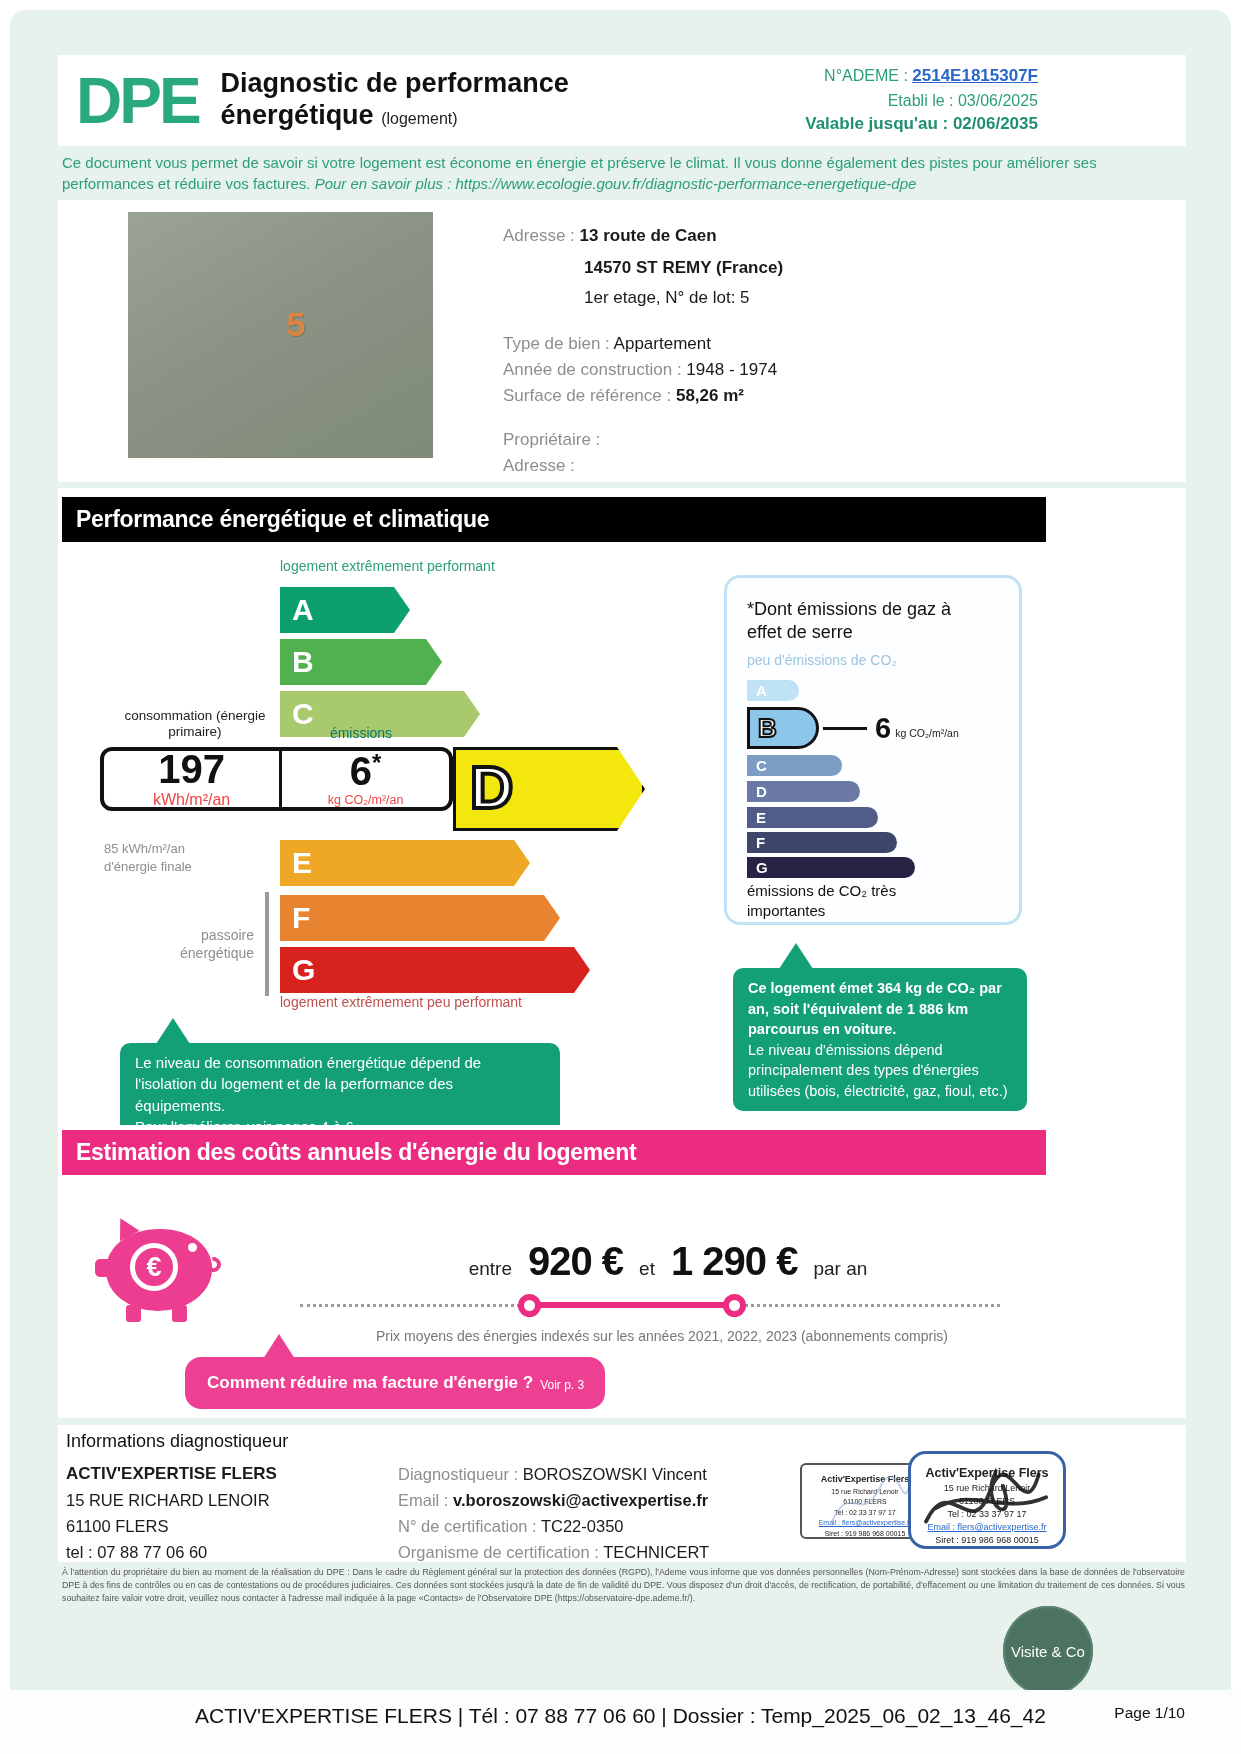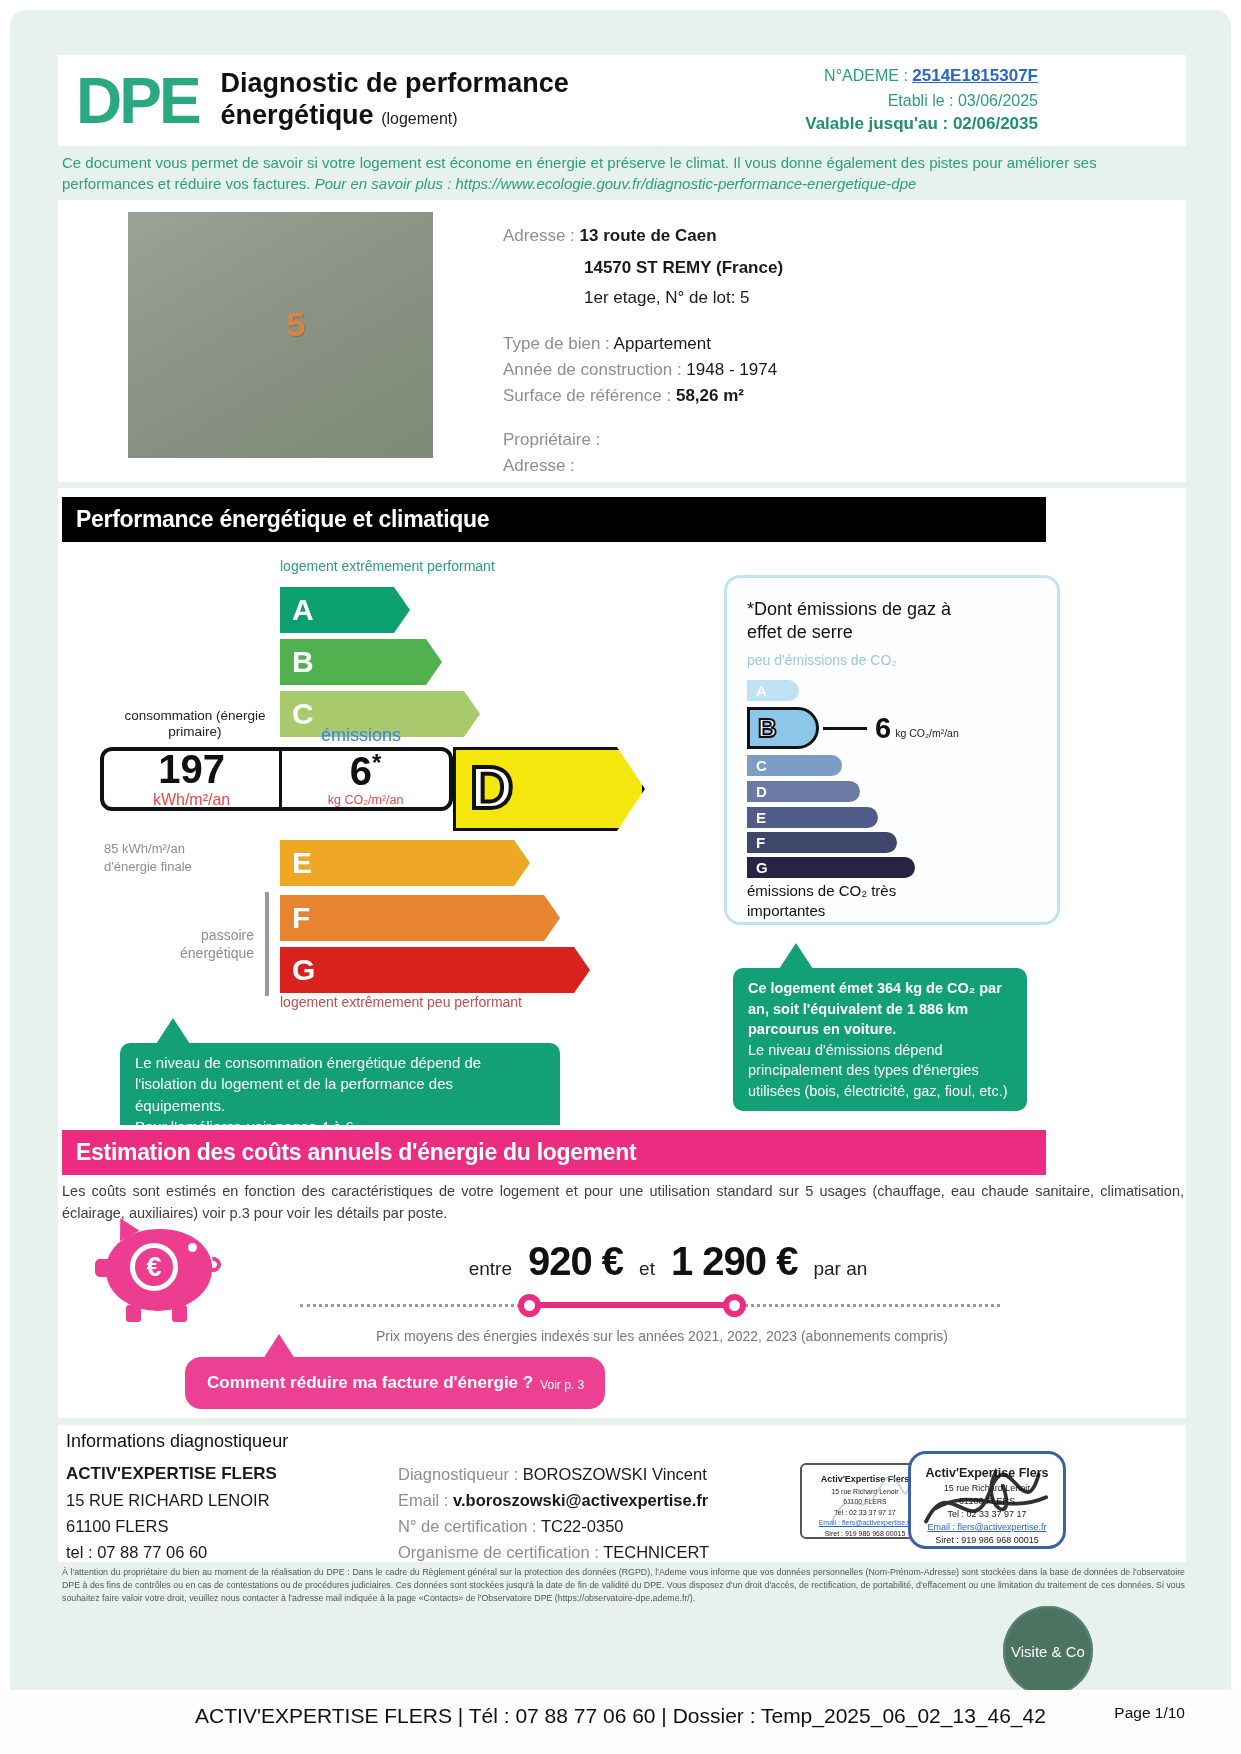--- a/index.html
+++ b/index.html
@@ -41,40 +41,40 @@
 
   
   .perf-card { left:58px; top:488px; width:1128px; height:637px; }
   .top-label { position:absolute; left:222px; top:70px; font-size:14px; color:#2b9e7b; }
   .bottom-label { position:absolute; left:222px; top:506px; font-size:14px; color:#c0504d; }
   .e-row { position:absolute; clip-path:polygon(0 0, calc(100% - 16px) 0, 100% 50%, calc(100% - 16px) 100%, 0 100%); }
   .e-letter { display:block; font-size:30px; font-weight:800; color:#fff; padding-left:12px; line-height:46px; }
   .e-cur { clip-path:polygon(0 0, calc(100% - 28px) 0, 100% 50%, calc(100% - 28px) 100%, 0 100%); border:3px solid #111; }
   .e-letter-cur { font-size:60px; line-height:76px; color:#fff; -webkit-text-stroke:4px #111; padding-left:14px; font-weight:800; }
   .conso-label { position:absolute; left:42px; top:220px; width:190px; text-align:center; font-size:13.5px; color:#222; line-height:1.2; }
-  .emis-label { position:absolute; left:238px; top:237px; width:130px; text-align:center; font-size:18px; color:#3b82f6; }
+  .emis-label { position:absolute; left:238px; top:237px; width:130px; text-align:center; font-size:14px; color:#0f766e; }
   .ebox { position:absolute; left:42px; top:259px; width:353px; height:64px; background:#fff; border:4px solid #111; border-radius:12px; display:flex; }
   .ebox-cell { flex:1.05; display:flex; flex-direction:column; align-items:center; justify-content:center; }
   .ebox-cell2 { flex:1; border-left:3px solid #111; }
   .ebox-num { font-size:40px; font-weight:800; line-height:1; color:#111; }
   .star { font-size:24px; vertical-align:14px; font-weight:700; }
   .ebox-unit { font-size:16px; color:#ef4444; margin-top:2px; }
   .ebox-unit2 { font-size:12.5px; }
   .finale { position:absolute; left:46px; top:352px; font-size:13px; color:#8e8e8e; line-height:1.35; }
   .passoire { position:absolute; left:58px; top:438px; width:138px; text-align:right; font-size:14px; color:#8e8e8e; line-height:1.3; }
   .vbar { position:absolute; left:207px; top:404px; width:4px; height:104px; background:#9a9a9a; }
 
   .callout { position:absolute; background:#14a077; color:#fff; border-radius:10px; }
   .callout-tri { position:absolute; width:0; height:0; border-left:17px solid transparent; border-right:17px solid transparent; border-bottom:26px solid #14a077; }
   .co-left { left:62px; top:555px; width:440px; padding:9px 15px; font-size:15px; line-height:1.42; }
   .co-right { left:675px; top:480px; width:294px; padding:10px 15px; font-size:14.5px; line-height:1.42; }
   .co-bold { font-weight:700; }
 
   
-  .ges-panel { position:absolute; left:666px; top:87px; width:336px; height:350px; background:#fdfeff; border:3px solid #bfe3f2; border-radius:16px; }
+  .ges-panel { position:absolute; left:666px; top:87px; width:298px; height:350px; background:#fdfeff; border:3px solid #bfe3f2; border-radius:16px; }
   .ges-title { position:absolute; left:20px; top:20px; font-size:18px; color:#111; line-height:1.3; width:240px; }
   .ges-low { position:absolute; left:20px; top:74px; font-size:14px; color:#9ec6de; }
   .g-row { position:absolute; border-radius:0 12px 12px 0; }
   .g-letter { display:block; font-size:15px; font-weight:800; color:#fff; padding-left:9px; line-height:21px; }
   .g-cur { border:3px solid #111; border-radius:0 21px 21px 0; }
   .g-letter-cur { font-size:26px; line-height:36px; color:#fff; -webkit-text-stroke:2px #111; padding-left:8px; }
   .ges-val { position:absolute; left:96px; top:131px; height:39px; display:flex; align-items:center; }
   .ges-dash { width:44px; height:3px; background:#111; margin-right:8px; }
   .ges-val-num { font-size:29px; font-weight:800; color:#111; margin-right:4px; }
   .ges-val-unit { font-size:10.5px; color:#222; margin-top:8px; }
@@ -258,21 +258,20 @@
 
     <div class="callout-tri" style="left:721px; top:455px;"></div>
     <div class="callout co-right">
       <span class="co-bold">Ce logement émet 364 kg de CO₂ par an, soit l'équivalent de 1 886 km parcourus en voiture.</span>
       <div>Le niveau d'émissions dépend principalement des types d'énergies utilisées (bois, électricité, gaz, fioul, etc.)</div>
     </div>
   </div>
 
   <div class="card cost-card">
     <div class="banner banner-pink" style="left:4px; top:5px; width:984px;">Estimation des coûts annuels d'énergie du logement</div>
-    <div class="cost-desc">Les coûts sont estimés en fonction des caractéristiques de votre logement et pour une utilisation standard sur 5 usages (chauffage, eau chaude sanitaire, climatisation, éclairage, auxiliaires) voir p.3 pour voir les détails par poste.</div>
 
     <div class="piggy">
       <div class="pig-ear"></div>
       <div class="pig-body"></div>
       <div class="pig-snout"></div>
       <div class="pig-tail"></div>
       <div class="pig-euro">€</div>
       <div class="pig-eye"></div>
       <div class="pig-leg1"></div>
       <div class="pig-leg2"></div>

